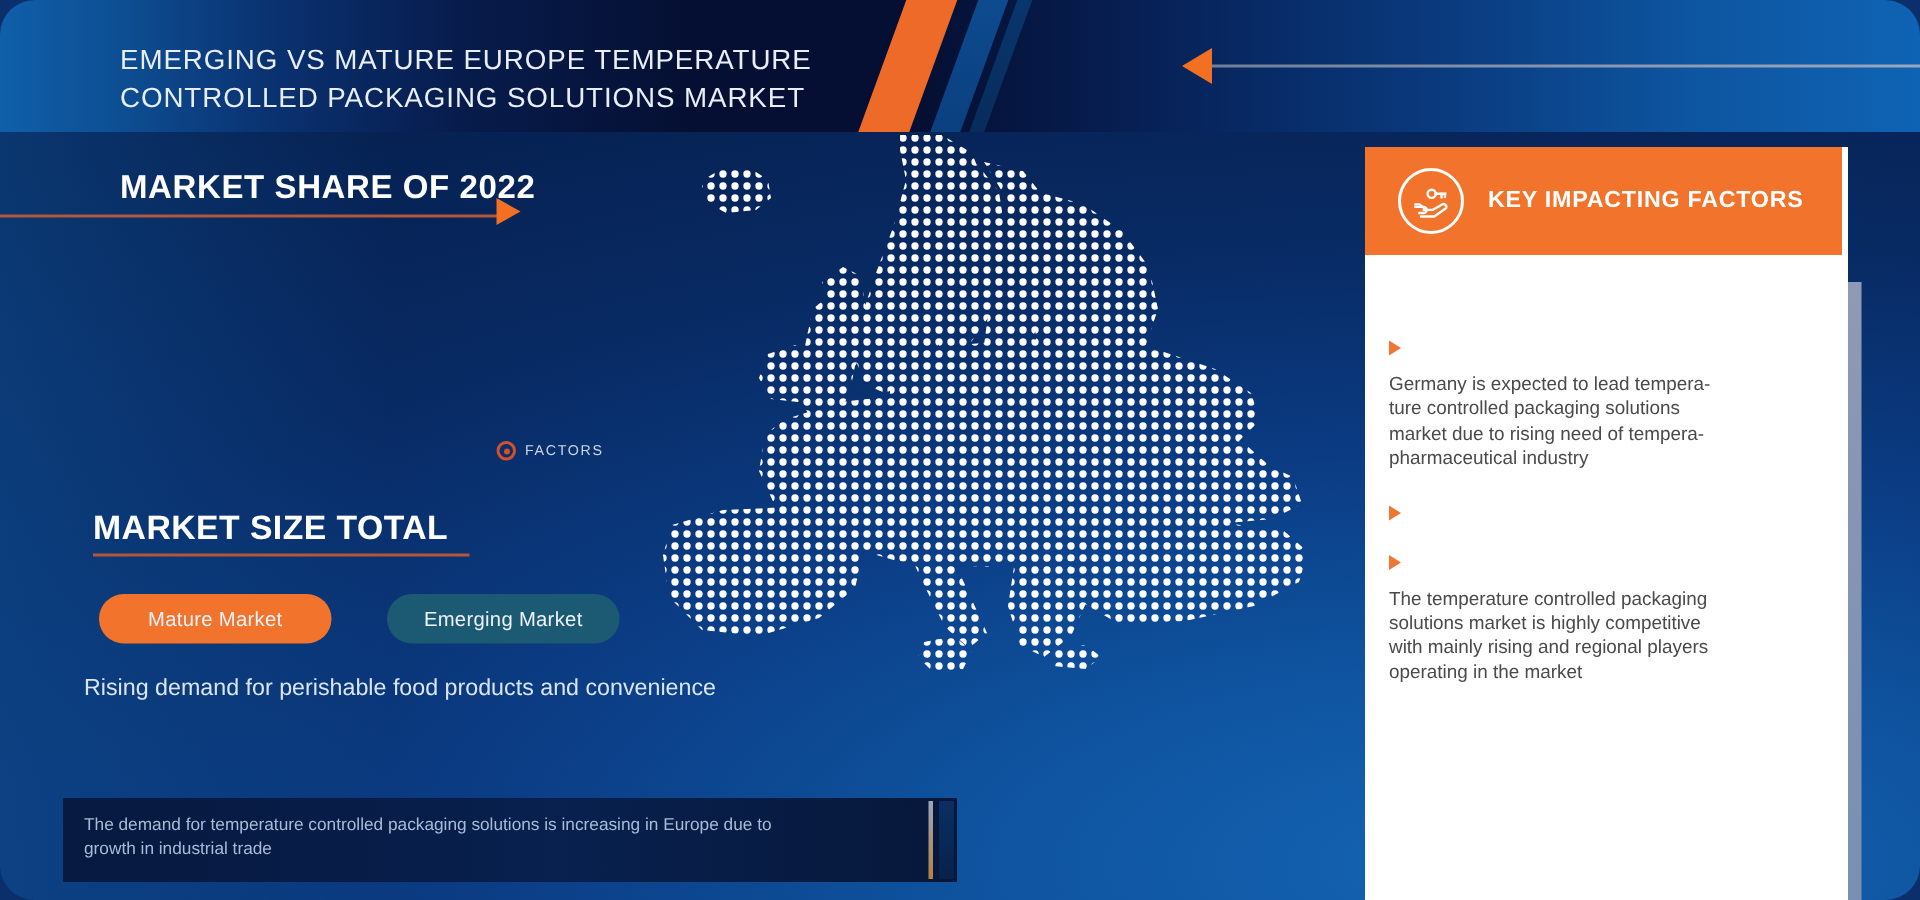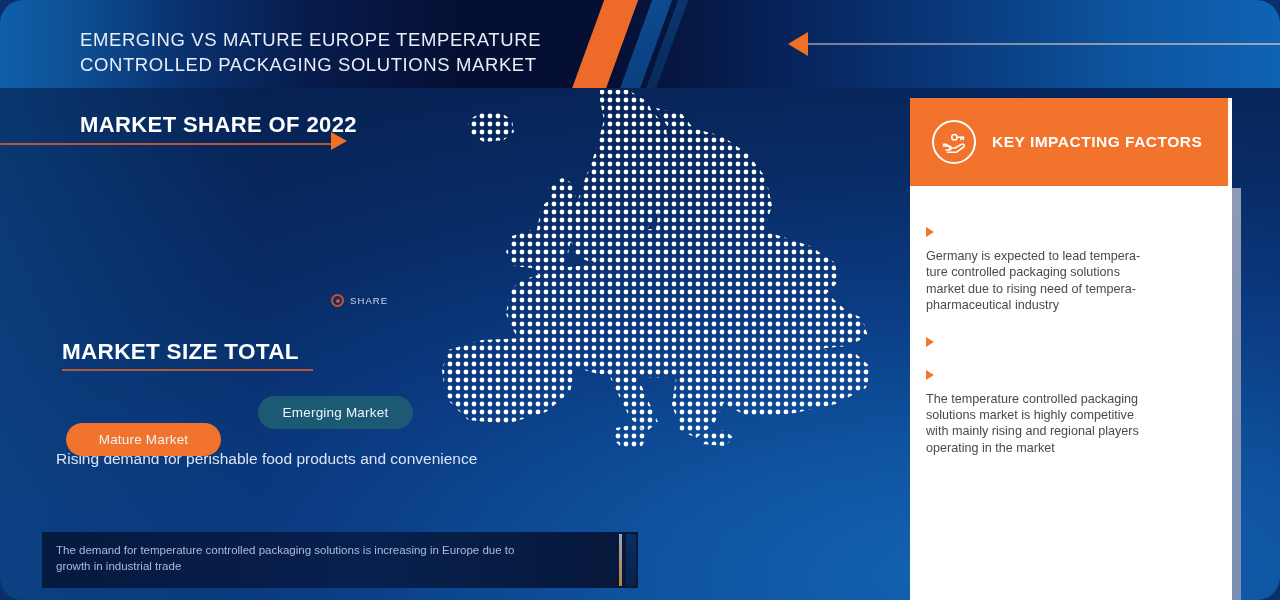--- a/index.html
+++ b/index.html
@@ -114,21 +114,21 @@
     height:33px; border-radius:17px;
     display:flex; align-items:center; justify-content:center;
     font-size:13.5px; color:#eef3fa; letter-spacing:.2px;
     z-index:2;
   }
   .pill-shadow{
     position:absolute; height:33px; border-radius:17px; z-index:1;
   }
 
   #pill-mature-wrap{ left:66px; top:396px; width:170px; height:42px; }
-  #pill-mature{ width:155px; background:#f1732c;margin-top:27px; }
+  #pill-mature{ width:155px; background:#f1732c; }
 
   #pill-emerging-wrap{ left:258px; top:396px; width:175px; height:42px; }
   #pill-emerging{ width:155px; background:#1c5a74; }
 
   
   #map{
     position:absolute; left:430px; top:88px; width:450px; height:372px;
   }
   #map svg{ width:100%; height:100%; display:block; }
 
@@ -161,21 +161,21 @@
   
   .kif-shadow{
     position:absolute; left:1232px; top:188px; width:9px; height:412px;
     background:linear-gradient(180deg, rgba(150,160,185,.95), rgba(140,152,180,.85));
   }
   .kif-panel{
     position:absolute; left:910px; top:98px; width:322px; height:502px;
     background:#ffffff;
   }
   .kif-header{
-    position:absolute; left:910px; top:98px; width:318px; height:88px;
+    position:absolute; left:910px; top:98px; width:318px; height:72px;
     background:#f1732c;
     display:flex; align-items:center; gap:16px; padding-left:22px;
   }
   .kif-icon{
     width:44px; height:44px; border-radius:50%;
     border:2px solid #ffffff;
     display:flex; align-items:center; justify-content:center;
     flex:0 0 44px;
   }
   .kif-icon svg{ width:28px; height:28px; display:block; }
@@ -271,21 +271,21 @@
         </mask>
       </defs>
       <rect width="450" height="372" fill="url(#dots)" mask="url(#eumask)"></rect>
     </svg>
   </div>
 
   <div class="europe-tag">
     <span class="europe-ring">
         <i></i>
       </span>
-    <span class="europe-label">SHARE</span>
+    <span class="europe-label">FACTORS</span>
   </div>
 
   <div class="mst-title">MARKET SIZE TOTAL</div>
   <div class="mst-rule"></div>
 
   <div class="pill-wrap" id="pill-mature-wrap">
     <div class="pill-shadow sh"></div>
     <div class="pill" id="pill-mature">
       <span>Mature Market</span>
     </div>

